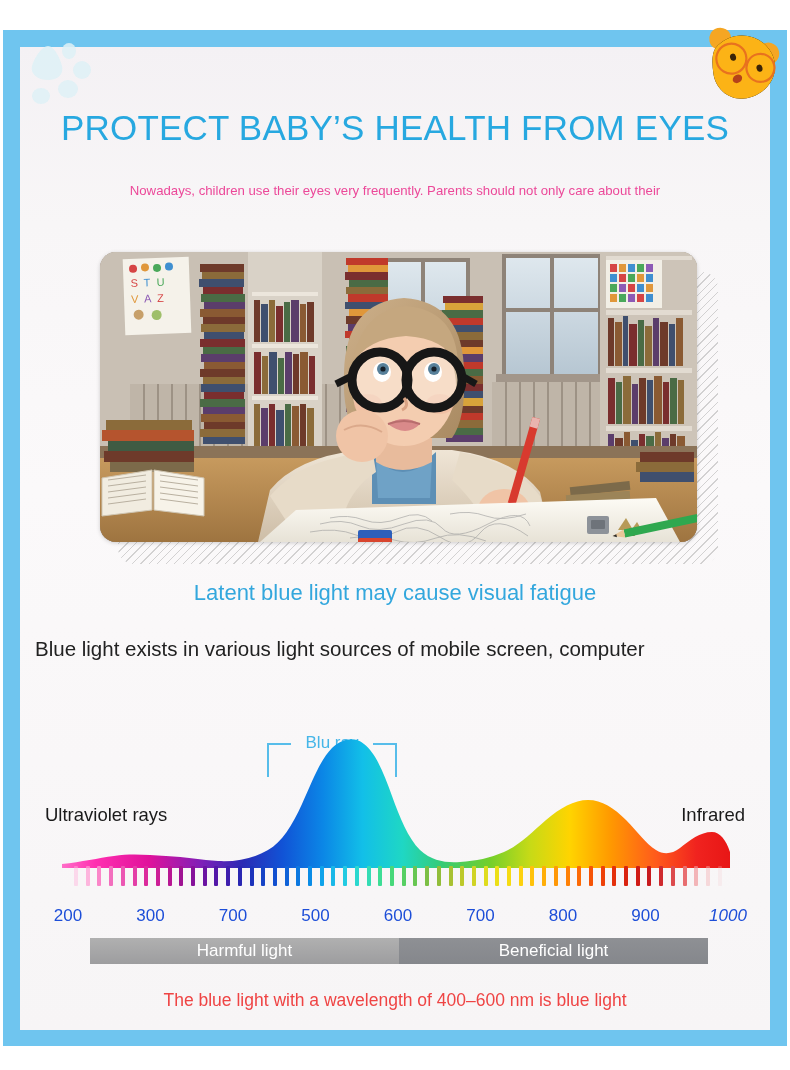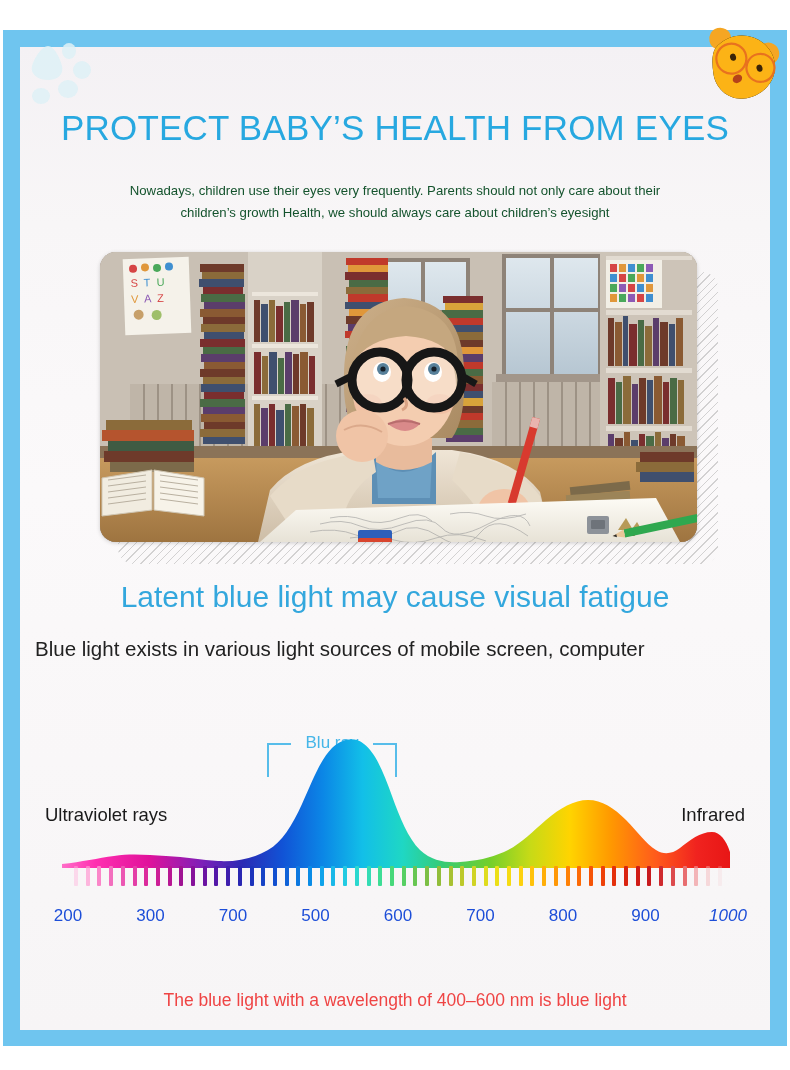--- a/index.html
+++ b/index.html
@@ -40,21 +40,21 @@
     color:#27a8e0;
     font-size:35px;
     letter-spacing:.2px;
     font-weight:400;
     white-space:nowrap;
   }
 
   
   .intro{
     position:absolute;left:55px;top:180px;width:680px;
-    text-align:center;color:#14532d;
+    text-align:center;color:#ec4899;
     font-size:13.2px;line-height:22px;
   }
 
   
   .photo-wrap{position:absolute;left:100px;top:252px;width:600px;height:292px;}
   .hatch{
     position:absolute;left:18px;top:20px;width:600px;height:292px;
     background:repeating-linear-gradient(-45deg,
       rgba(150,150,150,.40) 0px, rgba(150,150,150,.40) 1px,
       rgba(255,255,255,0) 1px, rgba(255,255,255,0) 6px);
@@ -64,21 +64,21 @@
     position:absolute;left:0;top:0;width:597px;height:290px;
     border-radius:16px;overflow:hidden;
     background:#6b5443;
     box-shadow:0 1px 4px rgba(0,0,0,.18);
   }
   .photo svg{display:block;width:100%;height:100%;}
 
   
   .h2{
     position:absolute;left:20px;top:580px;width:750px;text-align:center;
-    color:#33a7dd;font-size:30px;font-weight:400;white-space:nowrap;
+    color:#33a7dd;font-size:22px;font-weight:400;white-space:nowrap;
   }
   .sub2{
     position:absolute;left:35px;top:633px;width:720px;text-align:left;
     color:#222;font-size:20.5px;line-height:31px;
   }
 
   
   .chart{position:absolute;left:20px;top:716px;width:750px;height:300px;}
   .bluray{
     position:absolute;left:247px;top:17px;width:130px;height:40px;
@@ -168,21 +168,20 @@
         <ellipse cx="58" cy="50" rx="3" ry="3.6" fill="#3a2408"></ellipse>
         <ellipse cx="34" cy="55" rx="5" ry="4" fill="#b5421a" transform="rotate(-20 34 55)"></ellipse>
       </g>
     </svg>
   </div>
 
   <div class="title">PROTECT BABY’S HEALTH FROM EYES</div>
 
   <div class="intro">
     <div>Nowadays, children use their eyes very frequently. Parents should not only care about their</div>
-    <div>children’s growth Health, we should always care about children’s eyesight</div>
   </div>
 
   <div class="photo-wrap">
     <div class="hatch"></div>
     <div class="photo">
       <svg viewBox="0 0 597 290" xmlns="http://www.w3.org/2000/svg" preserveAspectRatio="xMidYMid slice">
         <defs>
           <linearGradient id="wallg" x1="0" y1="0" x2="0" y2="1">
             <stop offset="0" stop-color="#cfc7bd"></stop>
               <stop offset="1" stop-color="#a89b8c"></stop>
@@ -718,17 +717,21 @@
         <span style="left: 12.5%;">300</span>
         <span style="left: 25%;">700</span>
         <span style="left: 37.5%;">500</span>
         <span style="left: 50%;">600</span>
         <span style="left: 62.5%;">700</span>
         <span style="left: 75%;">800</span>
         <span style="left: 87.5%;">900</span>
         <span style="left: 100%; font-style: italic;">1000</span>
       </div>
 
+    <div class="bands">
+      <div class="band harmful" style="width:50%">Harmful light</div>
+      <div class="band beneficial" style="width:50%">Beneficial light</div>
+    </div>
   </div>
 
   <div class="footnote">The blue light with a wavelength of 400–600 nm is blue light</div>
 
 </div>
 
 </body></html>

